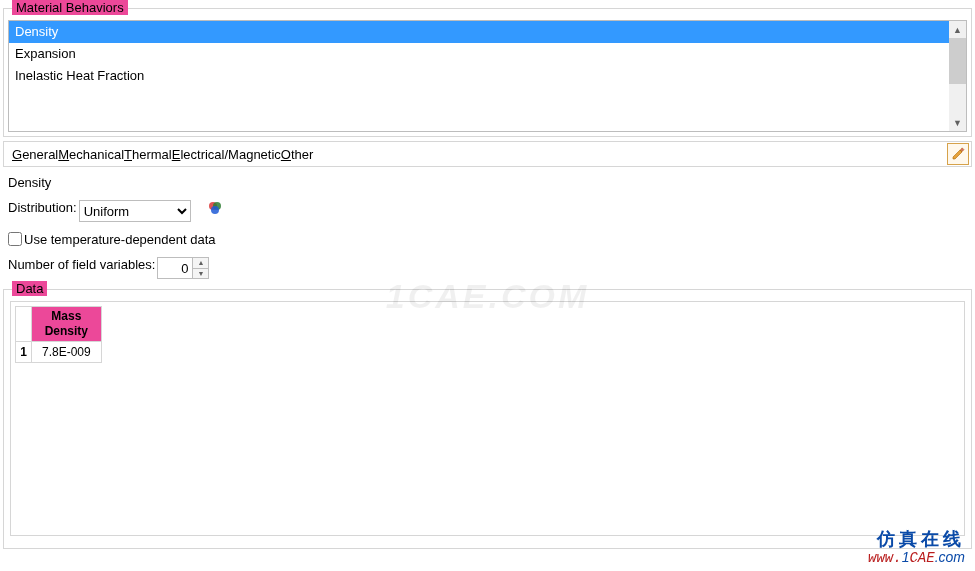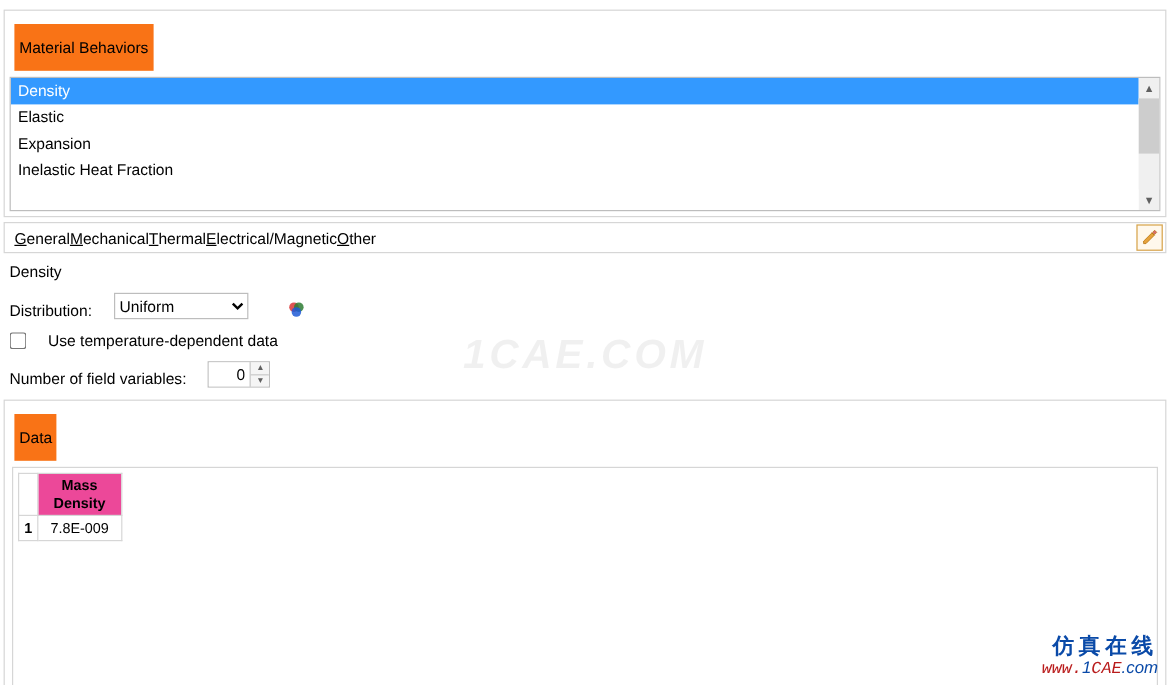--- a/index.html
+++ b/index.html
@@ -17,26 +17,25 @@
   .fieldset {
     border: 1px solid #d6d6d6;
     margin: 2px 3px 4px 3px;
     padding: 0;
     position: relative;
   }
   .legend {
     position: relative;
     top: -9px;
     left: 8px;
-    background: #f97316;
-    padding: 12px 4px;
+    background: #ec4899;
+    padding: 0 4px;
     font-size: 13px;
     color: #000;
     display: inline-block;
-    margin-top: 20px;
   }
   .listbox {
     margin: -4px 4px 4px 4px;
     border: 1px solid #bdbdbd;
     height: 112px;
     position: relative;
     display: flex;
   }
   .list-items {
     flex: 1;
@@ -100,23 +99,23 @@
     cursor: default;
   }
 
   .section-title {
     margin: 2px 8px 10px 8px;
     font-size: 13px;
   }
 
   .row {
     display: flex;
-    align-items: flex-end;
+    align-items: flex-start;
     margin: 0 8px 10px 8px;
-    gap: 18px;
+    gap: 2px;
   }
   .label { font-size: 13px; }
   select.combo {
     font-size: 13px;
     height: 22px;
     border: 1px solid #bdbdbd;
     background: #fff;
     width: 112px;
   }
   .color-icon {
@@ -222,21 +221,20 @@
   .footer-url .b { color: #0a4aa8; }
 </style>
 </head>
 <body>
 
 <div class="fieldset" style="margin-top:8px;">
   <span class="legend">Material Behaviors</span>
   <div class="listbox">
     <div class="list-items" id="behaviors-list">
         <div class="list-item selected">Density</div>
-        <div class="list-item">Elastic</div>
         <div class="list-item">Expansion</div>
         <div class="list-item">Inelastic Heat Fraction</div>
       </div>
     <div class="scrollbar">
       <div class="scroll-arrow">▲</div>
       <div class="scroll-track">
         <div class="scroll-thumb"></div>
       </div>
       <div class="scroll-arrow">▼</div>
     </div>

